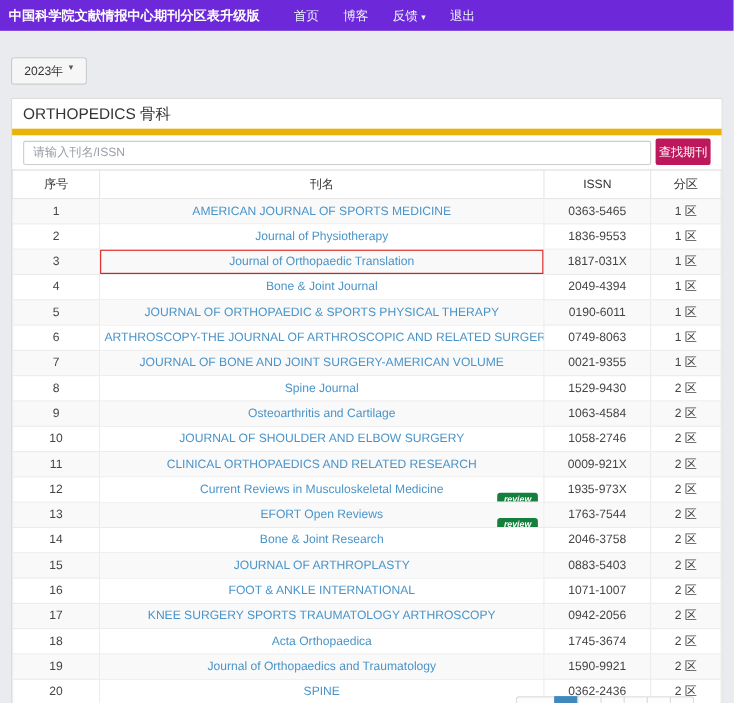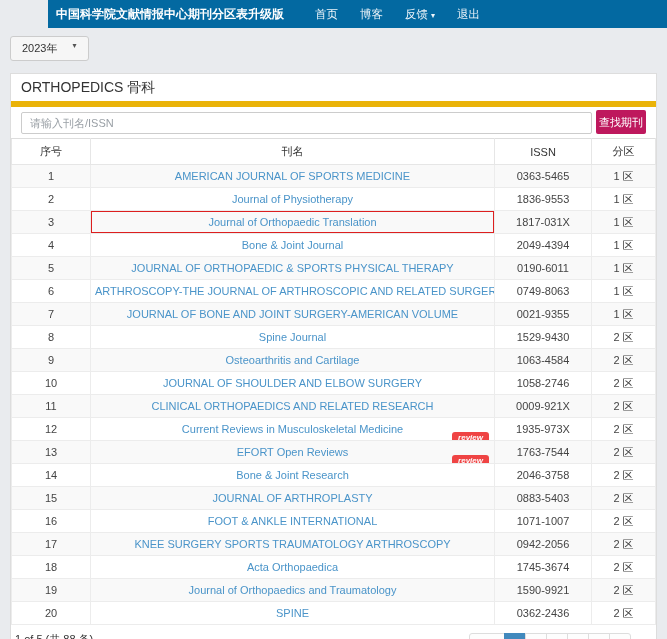--- a/index.html
+++ b/index.html
@@ -6,25 +6,24 @@
   html, body {
     margin: 0; padding: 0;
     width: 667px; height: 639px;
     overflow: hidden;
     background: #e9ebee;
     font-family: "Liberation Sans", sans-serif;
   }
   
   .navbar {
     height: 28px;
-    background: #0369a1;
+    background: #6d28d9;
     display: flex;
     align-items: center;
     padding: 0 8px;
-    margin-left: 48px;
   }
   .navbar-brand {
     color: #ffffff;
     font-size: 12px;
     font-weight: bold;
     margin-right: 20px;
     white-space: nowrap;
   }
   .nav-item {
     color: #eef5fa;
@@ -32,28 +31,29 @@
     margin: 0 11px;
     white-space: nowrap;
     cursor: pointer;
   }
   .nav-caret { font-size: 8px; margin-left: 3px; }
   
   .year-bar { padding: 8px 10px 12px; }
   .year-btn {
     display: inline-flex;
     align-items: flex-start;
-    gap: 15px;
+    gap: 5px;
     background: #f6f6f6;
     border: 1px solid #cccccc;
     border-radius: 3px;
     padding: 4px 11px;
     font-size: 11px;
     color: #333333;
     cursor: pointer;
+    margin-top: 16px;
   }
   .year-caret { font-size: 8px; color: #555; }
   
   .panel {
     margin: 0 10px;
     background: #ffffff;
     border: 1px solid #dddddd;
     border-bottom: none;
     min-height: 575px;
     position: relative;
@@ -131,21 +131,21 @@
   .name-cell { position: relative; }
   a.journal-link {
     color: #4a94c9;
     text-decoration: none;
     cursor: pointer;
   }
   .review-badge {
     position: absolute;
     right: 5px;
     top: 14px;
-    background: #ef4444;
+    background: #15803d;
     color: #ffffff;
     font-size: 8px;
     font-weight: bold;
     font-style: italic;
     padding: 2px 6px 2px;
     border-radius: 3px;
     line-height: 1;
   }
   .highlight-box {
     position: absolute;

